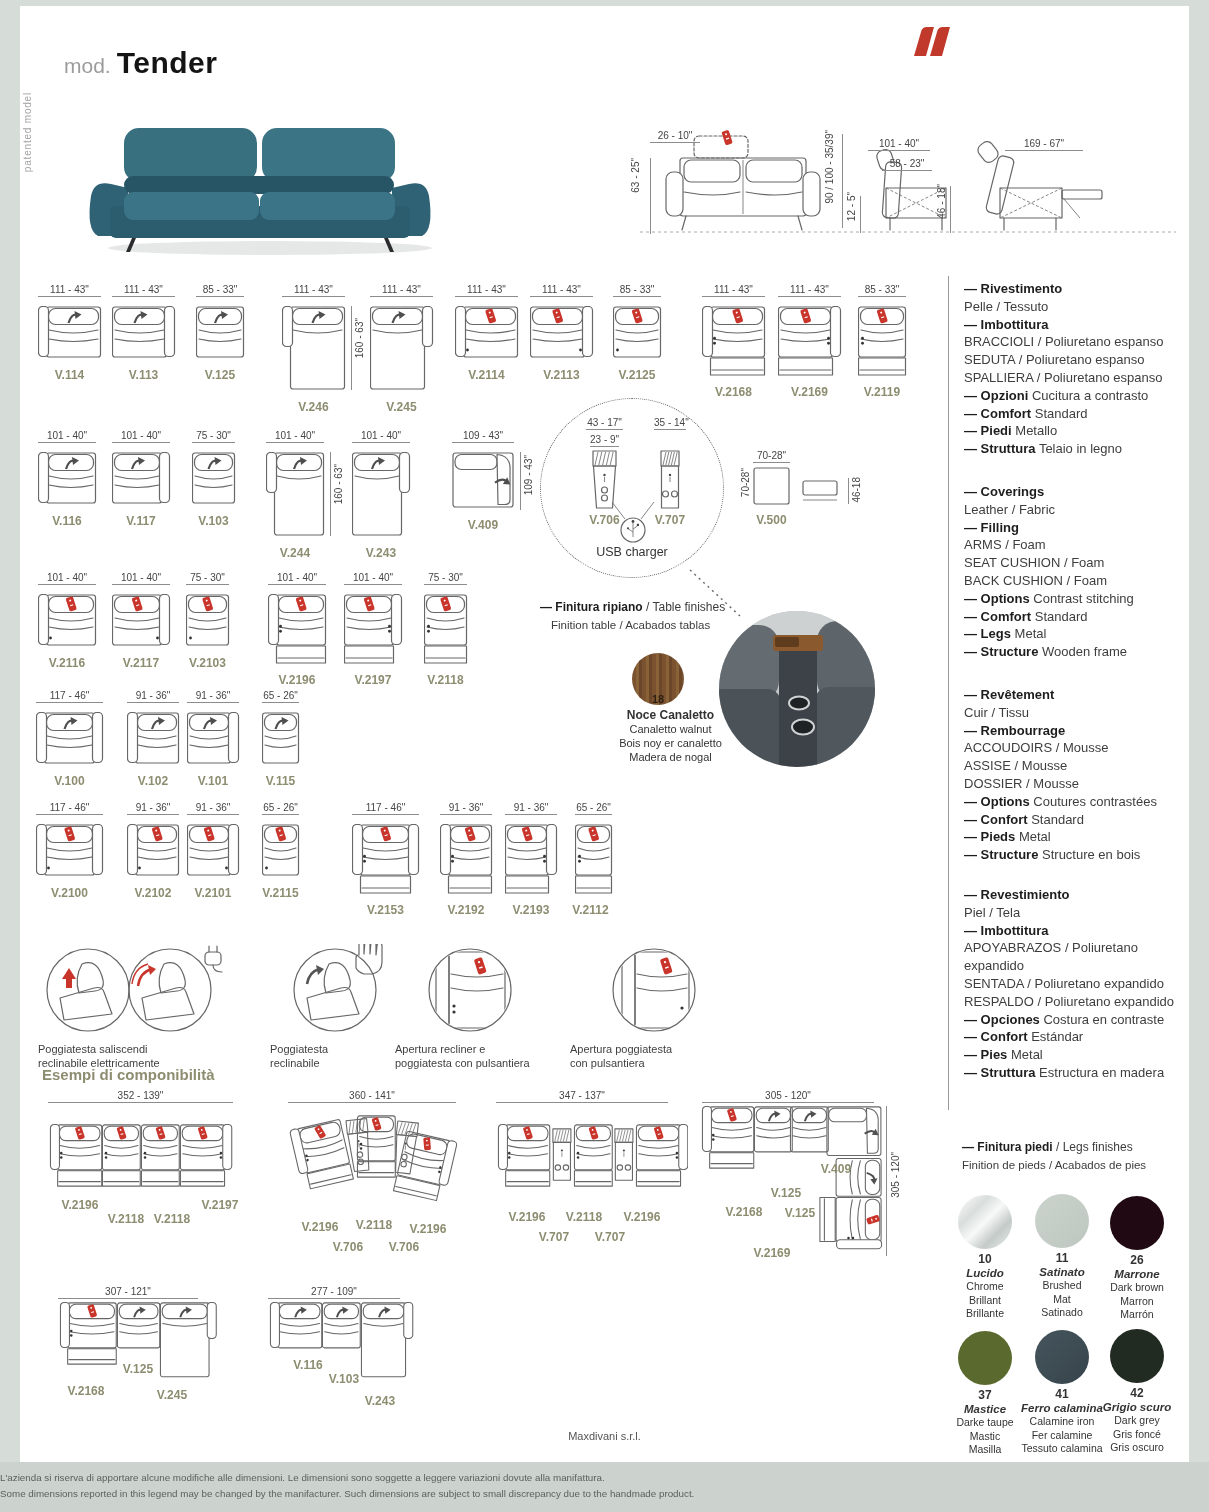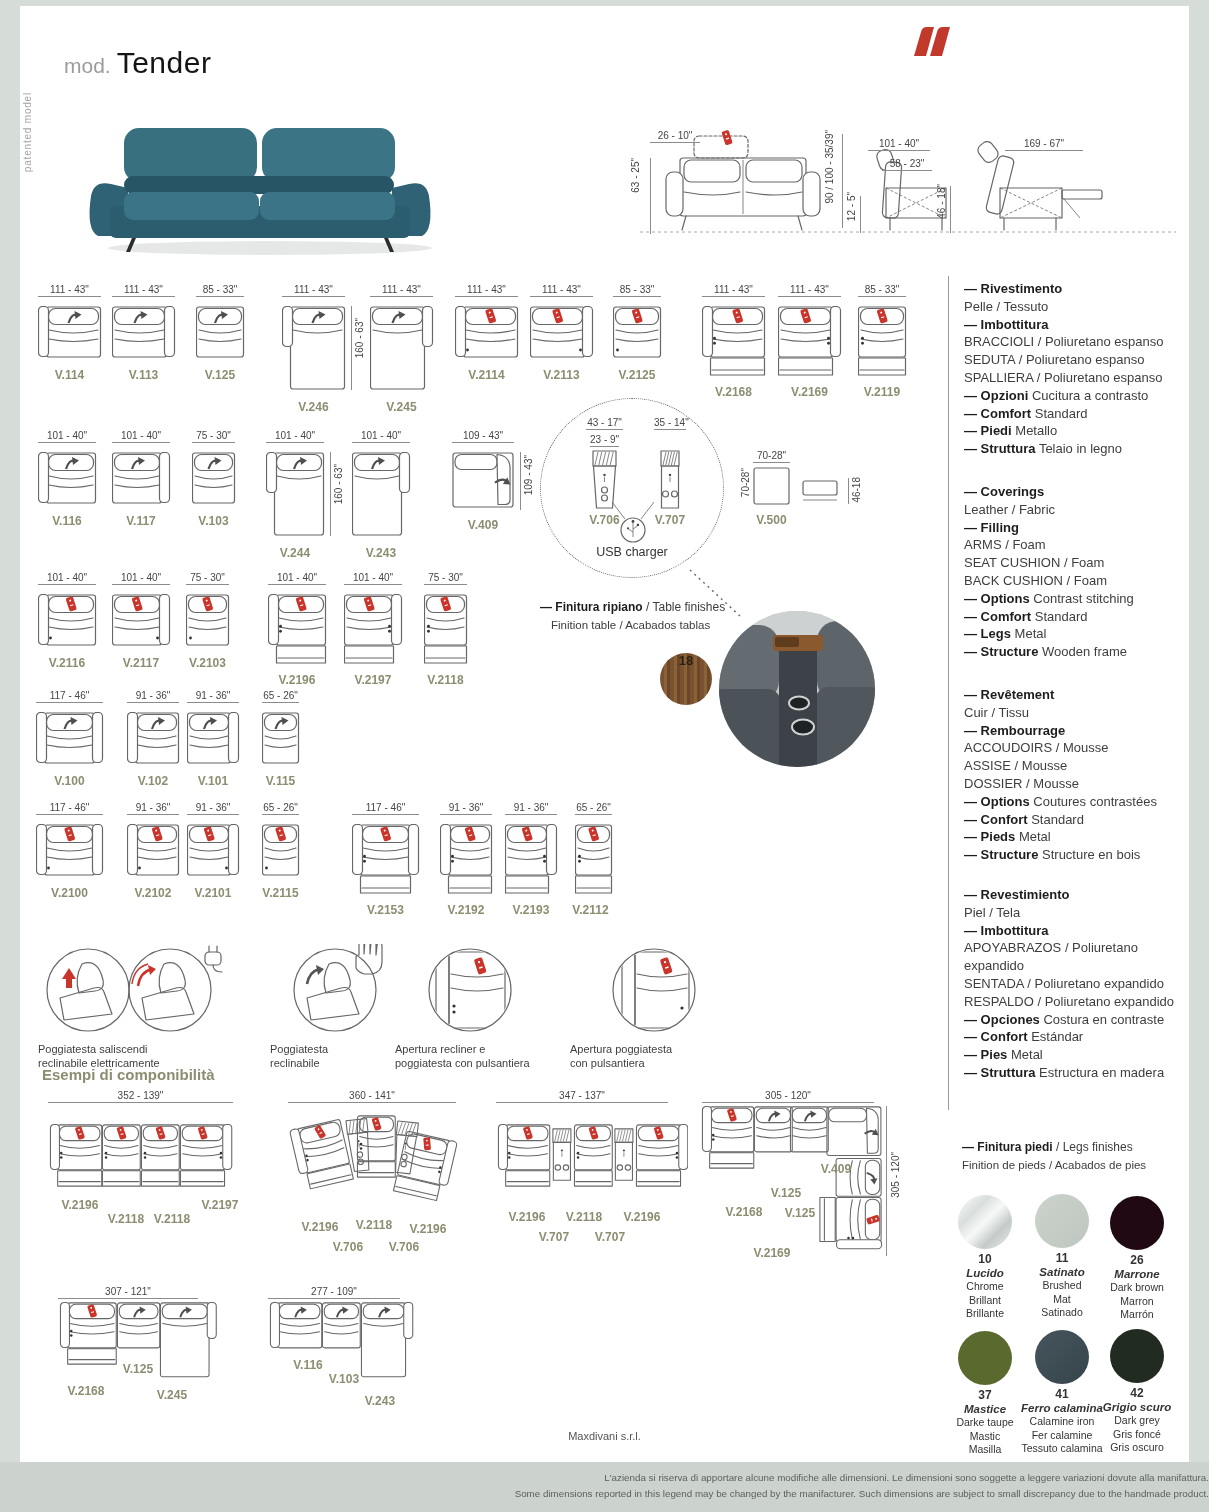--- a/index.html
+++ b/index.html
@@ -17,35 +17,35 @@
   .lnf{fill:#ffffff;stroke:#676767;stroke-width:1.2;stroke-linejoin:round;}
   .lnt{stroke:#676767;stroke-width:0.8;fill:none;}
   .spec{position:absolute;left:948px;width:230px;font-size:13px;line-height:17.8px;color:#3e3e3e;margin-left:16px;}
   .spec b{color:#1d1d1d;}
   .cap{position:absolute;font-size:11px;line-height:14px;color:#3f3f3f;}
   .swl{position:absolute;text-align:center;font-size:10.5px;line-height:13.5px;color:#333;width:84px;}
   .swl .n{font-weight:700;font-size:12px;}
   .swl .nm{font-weight:700;font-size:11.5px;font-style:italic;}
   .circ{position:absolute;border-radius:50%;}
   .h-mod{font-size:21px;color:#9b9b9b;}
-  .h-name{font-size:30px;font-weight:400;color:#141414;margin-left:6px;letter-spacing:0.5px;}
+  .h-name{font-size:30px;font-weight:700;color:#141414;margin-left:6px;letter-spacing:0.5px;}
   .brand-word{position:absolute;left:908px;top:56px;font-size:44px;font-weight:700;
               color:#9ba1a4;letter-spacing:-1.5px;}
   .patented{position:absolute;left:22px;top:92px;writing-mode:vertical-rl;transform:rotate(180deg);
             font-size:10px;color:#a3a3a3;letter-spacing:0.8px;}
   .olive-h{position:absolute;font-size:15px;font-weight:700;color:#8d8d71;}
   .tf-line1{position:absolute;font-size:12px;color:#3c3c3c;}
   .tf-line1 b{color:#1d1d1d;}
   .tf-line2{position:absolute;font-size:11.5px;color:#3c3c3c;}
   .names{position:absolute;text-align:center;font-size:11px;line-height:14px;color:#333;}
   .names .nm{font-weight:700;font-size:12px;}
   .usb-label{position:absolute;font-size:12.5px;color:#333;text-align:center;}
   .foot{position:absolute;text-align:center;font-size:10.5px;color:#555;}
   .band{position:absolute;left:0;top:1462px;width:1209px;height:50px;background:#ccd3ce;}
-  .band div{position:absolute;width:1209px;text-align:right;font-size:9.8px;color:#5d615e;}
+  .band div{position:absolute;width:1209px;text-align:left;font-size:9.8px;color:#5d615e;}
 </style>
 </head>
 <body>
 
 <div id="page">
 
   <div class="frame" style="left:0;top:0;width:20px;height:1512px"></div>
   <div class="frame" style="left:1189px;top:0;width:20px;height:1512px"></div>
   <div class="frame" style="left:0;top:0;width:1209px;height:6px"></div>
 
@@ -140,22 +140,28 @@
     <path d="M35 31 L39.5 28" class="lnt"></path>
       <rect x="38.8" y="25.8" width="2.2" height="2.2" fill="#444"></rect>
   </svg>
   <div class="usb-label" style="left:572px;top:545px;width:120px">USB charger</div>
   <svg class="abs" style="left:688px;top:568px" width="60" height="52" viewBox="0 0 60 52">
     <line x1="2" y1="2" x2="52" y2="48" stroke="#666" stroke-width="1.4" stroke-dasharray="2,4"></line>
   </svg>
 
   <div class="tf-line1" style="left:540px;top:600px"><b>— Finitura ripiano</b><span> / Table finishes</span></div>
   <div class="tf-line2" style="left:551px;top:619px">Finition table / Acabados tablas</div>
-  <div class="circ" style="left:660px;top:653px;width:52px;height:52px;background:repeating-linear-gradient(90deg,#7a5230 0 4px,#8a6238 4px 7px,#6b4628 7px 10px);display:flex;align-items:flex-start;justify-content:center;font-weight:700;font-size:13px;color:#2e2012">
+  <div class="circ" style="left:632px;top:653px;width:52px;height:52px;background:repeating-linear-gradient(90deg,#7a5230 0 4px,#8a6238 4px 7px,#6b4628 7px 10px);display:flex;align-items:flex-end;justify-content:center;font-weight:700;font-size:11px;color:#2e2012">
       <span>18</span>
+    </div>
+  <div class="names" style="left:598px;top:708px;width:145px" id="tf-names">
+      <div class="nm">Noce Canaletto</div>
+      <div class="">Canaletto walnut</div>
+      <div class="">Bois noy er canaletto</div>
+      <div class="">Madera de nogal</div>
     </div>
 
   <svg class="abs" style="left:719px;top:611px" width="156" height="156" viewBox="0 0 156 156">
     <defs>
         <clipPath id="pc">
           <circle cx="78" cy="78" r="78"></circle>
         </clipPath>
       </defs>
     <g clip-path="url(#pc)">
       <rect x="0" y="0" width="156" height="156" fill="#c3c7c9"></rect>

